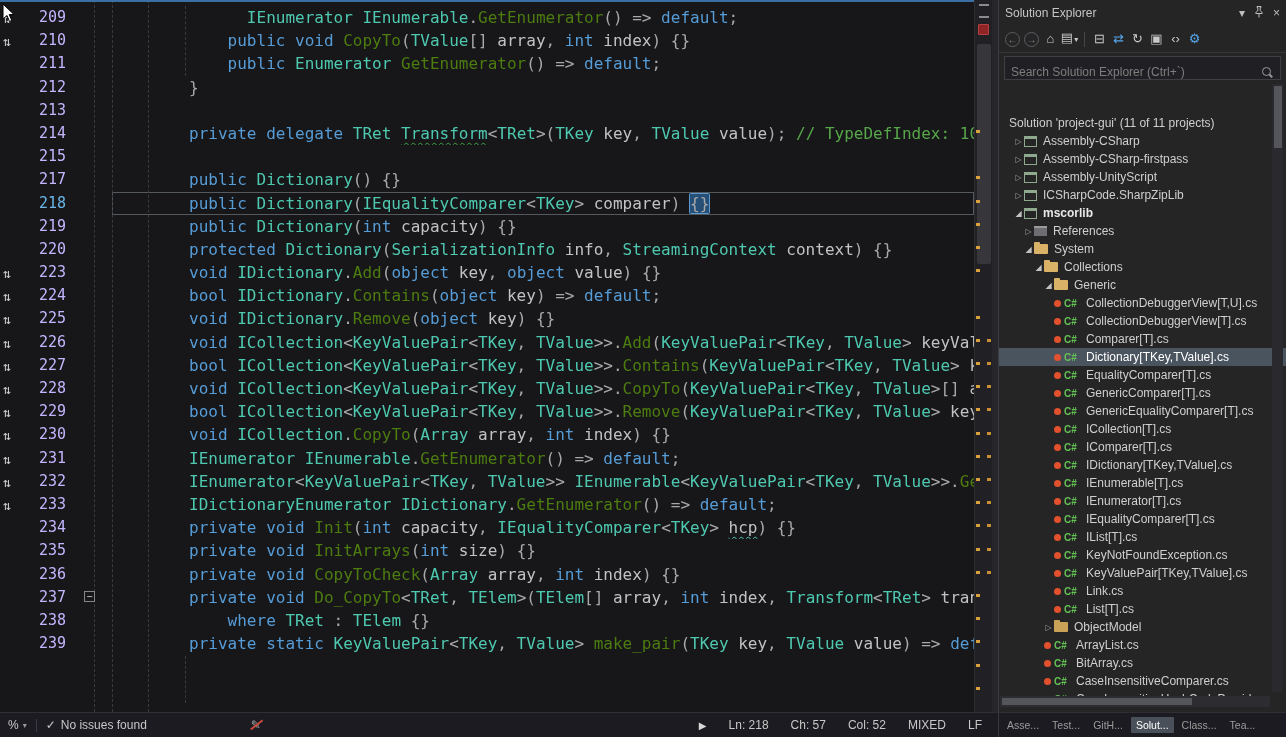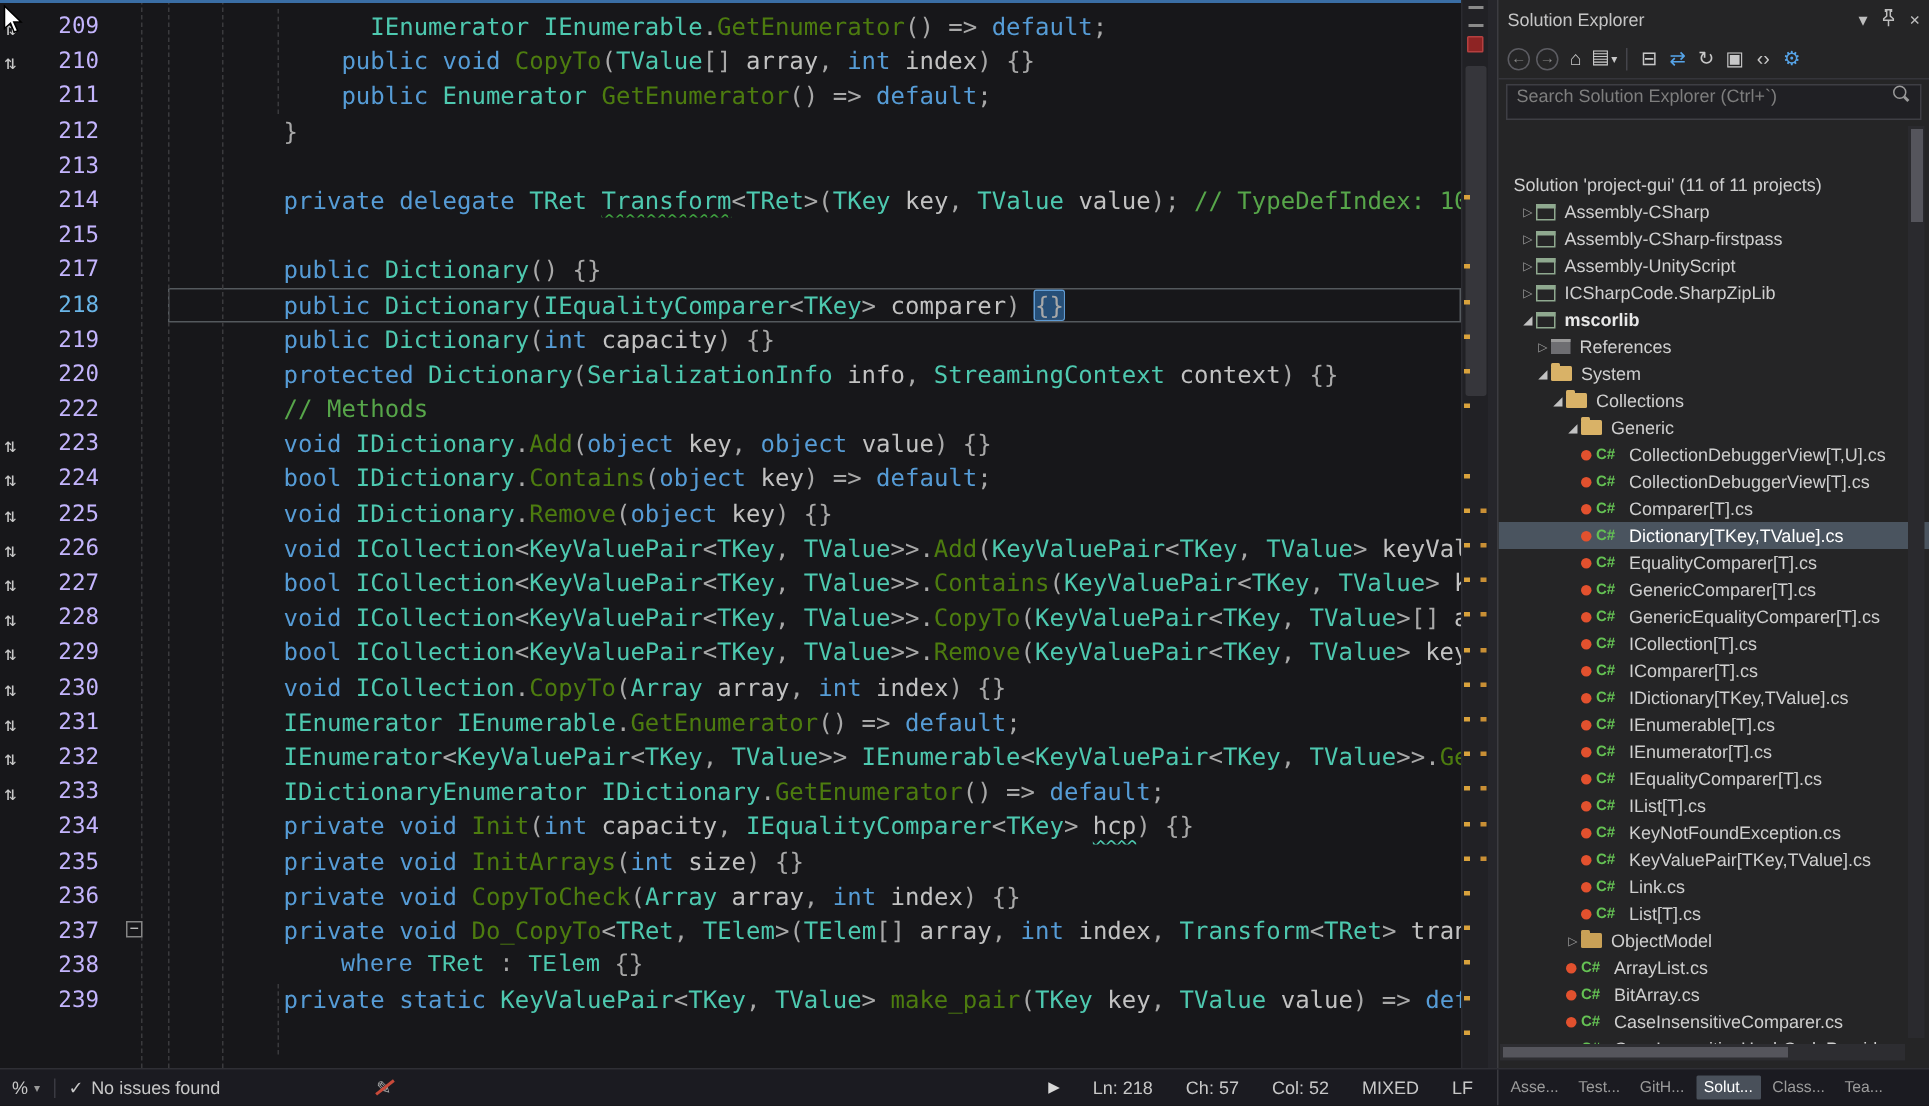--- a/index.html
+++ b/index.html
@@ -60,21 +60,21 @@
   .sx-titlebtn{color:#bebebe;font-size:12px;margin-left:9px;cursor:default;line-height:12px;}
   #sx-toolbar{height:26px;display:flex;align-items:center;padding:0 4px;border-bottom:1px solid #35353a;}
   .tb-btn{width:19px;text-align:center;font-size:13px;color:#c8c8c8;position:relative;line-height:18px;}
   .tb-btn.circle{width:15px;height:15px;line-height:13px;font-size:10px;border:1px solid #6e6e74;
                  border-radius:50%;margin:0 2px;box-sizing:border-box;}
   .tb-btn.dim{color:#8a8a8a;border-color:#5c5c62;}
   .tb-btn.blue{color:#56a4e8;}
   .tb-caret{font-size:8px;color:#c8c8c8;margin-left:1px;}
   .tb-sep{width:1px;height:15px;background:#45454b;margin:0 5px;}
   #sx-search{height:22px;margin:3px 5px 6px 5px;background:#202024;border:1px solid #3e3e44;
-             display:flex;align-items:flex-start;}
+             display:flex;align-items:flex-end;}
   #sx-search input{flex:1;background:transparent;border:none;outline:none;color:#cccccc;
                    font-size:12px;font-family:"Liberation Sans",sans-serif;padding:0 0 0 6px;min-width:0;}
   #sx-search input::placeholder{color:#7e7e7e;}
   .mag{width:12px;height:12px;position:relative;margin-right:6px;flex:none;}
   .mag::before{content:'';position:absolute;left:0;top:0;width:7px;height:7px;border:1.4px solid #9a9a9a;border-radius:50%;}
   .mag::after{content:'';position:absolute;left:7px;top:8px;width:4px;height:1.5px;background:#9a9a9a;transform:rotate(45deg);}
   #solution-tree{position:relative;height:610px;overflow:hidden;}
   .tr-row{height:18px;display:flex;align-items:center;white-space:nowrap;font-size:12px;color:#cfcfcf;}
   .tr-row.sel{background:#4a545f;color:#ffffff;}
   .tr-arrow{width:11px;flex:none;color:#9e9e9e;font-size:8px;text-align:center;}
@@ -125,37 +125,36 @@
       <div class="ed-row"><div class="g-icons"><span class="g-ud">⇅</span></div><div class="g-num">210</div><div class="g-fold"></div><div class="code" style="padding-left: 12ch;"><span class="tk-k">public</span><span class="tk-o"> </span><span class="tk-k">void</span><span class="tk-o"> </span><span class="tk-m">CopyTo</span><span class="tk-o">(</span><span class="tk-t">TValue</span><span class="tk-o">[] </span><span class="tk-p">array</span><span class="tk-o">, </span><span class="tk-k">int</span><span class="tk-o"> </span><span class="tk-p">index</span><span class="tk-o">) {}</span></div></div>
       <div class="ed-row"><div class="g-icons"></div><div class="g-num">211</div><div class="g-fold"></div><div class="code" style="padding-left: 12ch;"><span class="tk-k">public</span><span class="tk-o"> </span><span class="tk-t">Enumerator</span><span class="tk-o"> </span><span class="tk-m">GetEnumerator</span><span class="tk-o">() =&gt; </span><span class="tk-k">default</span><span class="tk-o">;</span></div></div>
       <div class="ed-row"><div class="g-icons"></div><div class="g-num">212</div><div class="g-fold"></div><div class="code" style="padding-left: 8ch;"><span class="tk-o">}</span></div></div>
       <div class="ed-row"><div class="g-icons"></div><div class="g-num">213</div><div class="g-fold"></div><div class="code" style="padding-left: 0ch;"></div></div>
       <div class="ed-row"><div class="g-icons"></div><div class="g-num">214</div><div class="g-fold"></div><div class="code" style="padding-left: 8ch;"><span class="tk-k">private</span><span class="tk-o"> </span><span class="tk-k">delegate</span><span class="tk-o"> </span><span class="tk-t">TRet</span><span class="tk-o"> </span><span class="tk-t sqg">Transform</span><span class="tk-o">&lt;</span><span class="tk-t">TRet</span><span class="tk-o">&gt;(</span><span class="tk-t">TKey</span><span class="tk-o"> </span><span class="tk-p">key</span><span class="tk-o">, </span><span class="tk-t">TValue</span><span class="tk-o"> </span><span class="tk-p">value</span><span class="tk-o">);</span><span class="tk-c"> // TypeDefIndex: 10894</span></div></div>
       <div class="ed-row"><div class="g-icons"></div><div class="g-num">215</div><div class="g-fold"></div><div class="code" style="padding-left: 0ch;"></div></div>
       <div class="ed-row"><div class="g-icons"></div><div class="g-num">217</div><div class="g-fold"></div><div class="code" style="padding-left: 8ch;"><span class="tk-k">public</span><span class="tk-o"> </span><span class="tk-t">Dictionary</span><span class="tk-o">() {}</span></div></div>
       <div class="ed-row"><div class="g-icons"></div><div class="g-num cur-num">218</div><div class="g-fold"></div><div class="code cur-line" style="padding-left: 8ch;"><span class="tk-k">public</span><span class="tk-o"> </span><span class="tk-t">Dictionary</span><span class="tk-o">(</span><span class="tk-t">IEqualityComparer</span><span class="tk-o">&lt;</span><span class="tk-t">TKey</span><span class="tk-o">&gt; </span><span class="tk-p">comparer</span><span class="tk-o">) </span><span class="tk-o hl">{}</span></div></div>
       <div class="ed-row"><div class="g-icons"></div><div class="g-num">219</div><div class="g-fold"></div><div class="code" style="padding-left: 8ch;"><span class="tk-k">public</span><span class="tk-o"> </span><span class="tk-t">Dictionary</span><span class="tk-o">(</span><span class="tk-k">int</span><span class="tk-o"> </span><span class="tk-p">capacity</span><span class="tk-o">) {}</span></div></div>
       <div class="ed-row"><div class="g-icons"></div><div class="g-num">220</div><div class="g-fold"></div><div class="code" style="padding-left: 8ch;"><span class="tk-k">protected</span><span class="tk-o"> </span><span class="tk-t">Dictionary</span><span class="tk-o">(</span><span class="tk-t">SerializationInfo</span><span class="tk-o"> </span><span class="tk-p">info</span><span class="tk-o">, </span><span class="tk-t">StreamingContext</span><span class="tk-o"> </span><span class="tk-p">context</span><span class="tk-o">) {}</span></div></div>
-      <div class="ed-row"><div class="g-icons"></div><div class="g-num">222</div><div class="g-fold"></div><div class="code" style="padding-left: 8ch;"><span class="tk-c">// Methods</span></div></div>
       <div class="ed-row"><div class="g-icons"><span class="g-ud">⇅</span></div><div class="g-num">223</div><div class="g-fold"></div><div class="code" style="padding-left: 8ch;"><span class="tk-k">void</span><span class="tk-o"> </span><span class="tk-t">IDictionary</span><span class="tk-o">.</span><span class="tk-m">Add</span><span class="tk-o">(</span><span class="tk-k">object</span><span class="tk-o"> </span><span class="tk-p">key</span><span class="tk-o">, </span><span class="tk-k">object</span><span class="tk-o"> </span><span class="tk-p">value</span><span class="tk-o">) {}</span></div></div>
       <div class="ed-row"><div class="g-icons"><span class="g-ud">⇅</span></div><div class="g-num">224</div><div class="g-fold"></div><div class="code" style="padding-left: 8ch;"><span class="tk-k">bool</span><span class="tk-o"> </span><span class="tk-t">IDictionary</span><span class="tk-o">.</span><span class="tk-m">Contains</span><span class="tk-o">(</span><span class="tk-k">object</span><span class="tk-o"> </span><span class="tk-p">key</span><span class="tk-o">) =&gt; </span><span class="tk-k">default</span><span class="tk-o">;</span></div></div>
       <div class="ed-row"><div class="g-icons"><span class="g-ud">⇅</span></div><div class="g-num">225</div><div class="g-fold"></div><div class="code" style="padding-left: 8ch;"><span class="tk-k">void</span><span class="tk-o"> </span><span class="tk-t">IDictionary</span><span class="tk-o">.</span><span class="tk-m">Remove</span><span class="tk-o">(</span><span class="tk-k">object</span><span class="tk-o"> </span><span class="tk-p">key</span><span class="tk-o">) {}</span></div></div>
       <div class="ed-row"><div class="g-icons"><span class="g-ud">⇅</span></div><div class="g-num">226</div><div class="g-fold"></div><div class="code" style="padding-left: 8ch;"><span class="tk-k">void</span><span class="tk-o"> </span><span class="tk-t">ICollection</span><span class="tk-o">&lt;</span><span class="tk-t">KeyValuePair</span><span class="tk-o">&lt;</span><span class="tk-t">TKey</span><span class="tk-o">, </span><span class="tk-t">TValue</span><span class="tk-o">&gt;&gt;.</span><span class="tk-m">Add</span><span class="tk-o">(</span><span class="tk-t">KeyValuePair</span><span class="tk-o">&lt;</span><span class="tk-t">TKey</span><span class="tk-o">, </span><span class="tk-t">TValue</span><span class="tk-o">&gt; </span><span class="tk-p">keyValuePair</span></div></div>
       <div class="ed-row"><div class="g-icons"><span class="g-ud">⇅</span></div><div class="g-num">227</div><div class="g-fold"></div><div class="code" style="padding-left: 8ch;"><span class="tk-k">bool</span><span class="tk-o"> </span><span class="tk-t">ICollection</span><span class="tk-o">&lt;</span><span class="tk-t">KeyValuePair</span><span class="tk-o">&lt;</span><span class="tk-t">TKey</span><span class="tk-o">, </span><span class="tk-t">TValue</span><span class="tk-o">&gt;&gt;.</span><span class="tk-m">Contains</span><span class="tk-o">(</span><span class="tk-t">KeyValuePair</span><span class="tk-o">&lt;</span><span class="tk-t">TKey</span><span class="tk-o">, </span><span class="tk-t">TValue</span><span class="tk-o">&gt; </span><span class="tk-p">keyValuePair</span></div></div>
       <div class="ed-row"><div class="g-icons"><span class="g-ud">⇅</span></div><div class="g-num">228</div><div class="g-fold"></div><div class="code" style="padding-left: 8ch;"><span class="tk-k">void</span><span class="tk-o"> </span><span class="tk-t">ICollection</span><span class="tk-o">&lt;</span><span class="tk-t">KeyValuePair</span><span class="tk-o">&lt;</span><span class="tk-t">TKey</span><span class="tk-o">, </span><span class="tk-t">TValue</span><span class="tk-o">&gt;&gt;.</span><span class="tk-m">CopyTo</span><span class="tk-o">(</span><span class="tk-t">KeyValuePair</span><span class="tk-o">&lt;</span><span class="tk-t">TKey</span><span class="tk-o">, </span><span class="tk-t">TValue</span><span class="tk-o">&gt;[] </span><span class="tk-p">array</span></div></div>
       <div class="ed-row"><div class="g-icons"><span class="g-ud">⇅</span></div><div class="g-num">229</div><div class="g-fold"></div><div class="code" style="padding-left: 8ch;"><span class="tk-k">bool</span><span class="tk-o"> </span><span class="tk-t">ICollection</span><span class="tk-o">&lt;</span><span class="tk-t">KeyValuePair</span><span class="tk-o">&lt;</span><span class="tk-t">TKey</span><span class="tk-o">, </span><span class="tk-t">TValue</span><span class="tk-o">&gt;&gt;.</span><span class="tk-m">Remove</span><span class="tk-o">(</span><span class="tk-t">KeyValuePair</span><span class="tk-o">&lt;</span><span class="tk-t">TKey</span><span class="tk-o">, </span><span class="tk-t">TValue</span><span class="tk-o">&gt; </span><span class="tk-p">keyValuePair</span></div></div>
       <div class="ed-row"><div class="g-icons"><span class="g-ud">⇅</span></div><div class="g-num">230</div><div class="g-fold"></div><div class="code" style="padding-left: 8ch;"><span class="tk-k">void</span><span class="tk-o"> </span><span class="tk-t">ICollection</span><span class="tk-o">.</span><span class="tk-m">CopyTo</span><span class="tk-o">(</span><span class="tk-t">Array</span><span class="tk-o"> </span><span class="tk-p">array</span><span class="tk-o">, </span><span class="tk-k">int</span><span class="tk-o"> </span><span class="tk-p">index</span><span class="tk-o">) {}</span></div></div>
       <div class="ed-row"><div class="g-icons"><span class="g-ud">⇅</span></div><div class="g-num">231</div><div class="g-fold"></div><div class="code" style="padding-left: 8ch;"><span class="tk-t">IEnumerator</span><span class="tk-o"> </span><span class="tk-t">IEnumerable</span><span class="tk-o">.</span><span class="tk-m">GetEnumerator</span><span class="tk-o">() =&gt; </span><span class="tk-k">default</span><span class="tk-o">;</span></div></div>
       <div class="ed-row"><div class="g-icons"><span class="g-ud">⇅</span></div><div class="g-num">232</div><div class="g-fold"></div><div class="code" style="padding-left: 8ch;"><span class="tk-t">IEnumerator</span><span class="tk-o">&lt;</span><span class="tk-t">KeyValuePair</span><span class="tk-o">&lt;</span><span class="tk-t">TKey</span><span class="tk-o">, </span><span class="tk-t">TValue</span><span class="tk-o">&gt;&gt; </span><span class="tk-t">IEnumerable</span><span class="tk-o">&lt;</span><span class="tk-t">KeyValuePair</span><span class="tk-o">&lt;</span><span class="tk-t">TKey</span><span class="tk-o">, </span><span class="tk-t">TValue</span><span class="tk-o">&gt;&gt;.</span><span class="tk-m">GetEnumerator</span></div></div>
       <div class="ed-row"><div class="g-icons"><span class="g-ud">⇅</span></div><div class="g-num">233</div><div class="g-fold"></div><div class="code" style="padding-left: 8ch;"><span class="tk-t">IDictionaryEnumerator</span><span class="tk-o"> </span><span class="tk-t">IDictionary</span><span class="tk-o">.</span><span class="tk-m">GetEnumerator</span><span class="tk-o">() =&gt; </span><span class="tk-k">default</span><span class="tk-o">;</span></div></div>
       <div class="ed-row"><div class="g-icons"></div><div class="g-num">234</div><div class="g-fold"></div><div class="code" style="padding-left: 8ch;"><span class="tk-k">private</span><span class="tk-o"> </span><span class="tk-k">void</span><span class="tk-o"> </span><span class="tk-m">Init</span><span class="tk-o">(</span><span class="tk-k">int</span><span class="tk-o"> </span><span class="tk-p">capacity</span><span class="tk-o">, </span><span class="tk-t">IEqualityComparer</span><span class="tk-o">&lt;</span><span class="tk-t">TKey</span><span class="tk-o">&gt; </span><span class="tk-p sqt">hcp</span><span class="tk-o">) {}</span></div></div>
       <div class="ed-row"><div class="g-icons"></div><div class="g-num">235</div><div class="g-fold"></div><div class="code" style="padding-left: 8ch;"><span class="tk-k">private</span><span class="tk-o"> </span><span class="tk-k">void</span><span class="tk-o"> </span><span class="tk-m">InitArrays</span><span class="tk-o">(</span><span class="tk-k">int</span><span class="tk-o"> </span><span class="tk-p">size</span><span class="tk-o">) {}</span></div></div>
       <div class="ed-row"><div class="g-icons"></div><div class="g-num">236</div><div class="g-fold"></div><div class="code" style="padding-left: 8ch;"><span class="tk-k">private</span><span class="tk-o"> </span><span class="tk-k">void</span><span class="tk-o"> </span><span class="tk-m">CopyToCheck</span><span class="tk-o">(</span><span class="tk-t">Array</span><span class="tk-o"> </span><span class="tk-p">array</span><span class="tk-o">, </span><span class="tk-k">int</span><span class="tk-o"> </span><span class="tk-p">index</span><span class="tk-o">) {}</span></div></div>
       <div class="ed-row"><div class="g-icons"></div><div class="g-num">237</div><div class="g-fold"><span class="fold-box">−</span></div><div class="code" style="padding-left: 8ch;"><span class="tk-k">private</span><span class="tk-o"> </span><span class="tk-k">void</span><span class="tk-o"> </span><span class="tk-m">Do_CopyTo</span><span class="tk-o">&lt;</span><span class="tk-t">TRet</span><span class="tk-o">, </span><span class="tk-t">TElem</span><span class="tk-o">&gt;(</span><span class="tk-t">TElem</span><span class="tk-o">[] </span><span class="tk-p">array</span><span class="tk-o">, </span><span class="tk-k">int</span><span class="tk-o"> </span><span class="tk-p">index</span><span class="tk-o">, </span><span class="tk-t">Transform</span><span class="tk-o">&lt;</span><span class="tk-t">TRet</span><span class="tk-o">&gt; </span><span class="tk-p">transform</span></div></div>
-      <div class="ed-row"><div class="g-icons"></div><div class="g-num">238</div><div class="g-fold"></div><div class="code" style="padding-left: 12ch; font-family: Liberation Mono, monospace;"><span class="tk-k">where</span><span class="tk-o"> </span><span class="tk-t">TRet</span><span class="tk-o"> : </span><span class="tk-t">TElem</span><span class="tk-o"> {}</span></div></div>
+      <div class="ed-row"><div class="g-icons"></div><div class="g-num">238</div><div class="g-fold"></div><div class="code" style="padding-left: 12ch;"><span class="tk-k">where</span><span class="tk-o"> </span><span class="tk-t">TRet</span><span class="tk-o"> : </span><span class="tk-t">TElem</span><span class="tk-o"> {}</span></div></div>
       <div class="ed-row"><div class="g-icons"></div><div class="g-num">239</div><div class="g-fold"></div><div class="code" style="padding-left: 8ch;"><span class="tk-k">private</span><span class="tk-o"> </span><span class="tk-k">static</span><span class="tk-o"> </span><span class="tk-t">KeyValuePair</span><span class="tk-o">&lt;</span><span class="tk-t">TKey</span><span class="tk-o">, </span><span class="tk-t">TValue</span><span class="tk-o">&gt; </span><span class="tk-m">make_pair</span><span class="tk-o">(</span><span class="tk-t">TKey</span><span class="tk-o"> </span><span class="tk-p">key</span><span class="tk-o">, </span><span class="tk-t">TValue</span><span class="tk-o"> </span><span class="tk-p">value</span><span class="tk-o">) =&gt; </span><span class="tk-k">default</span></div></div>
     </div>
 
   <div class="iguide" style="left:94px;top:0;height:712px;"></div>
   <div class="iguide" style="left:112px;top:0;height:712px;"></div>
   <div class="iguide" style="left:148px;top:0;height:712px;"></div>
   <div class="iguide" style="left:185px;top:6px;height:70px;"></div>
   <div class="iguide" style="left:185px;top:656px;height:47px;"></div>
   <div id="editor-top-accent"></div>
 </div>

